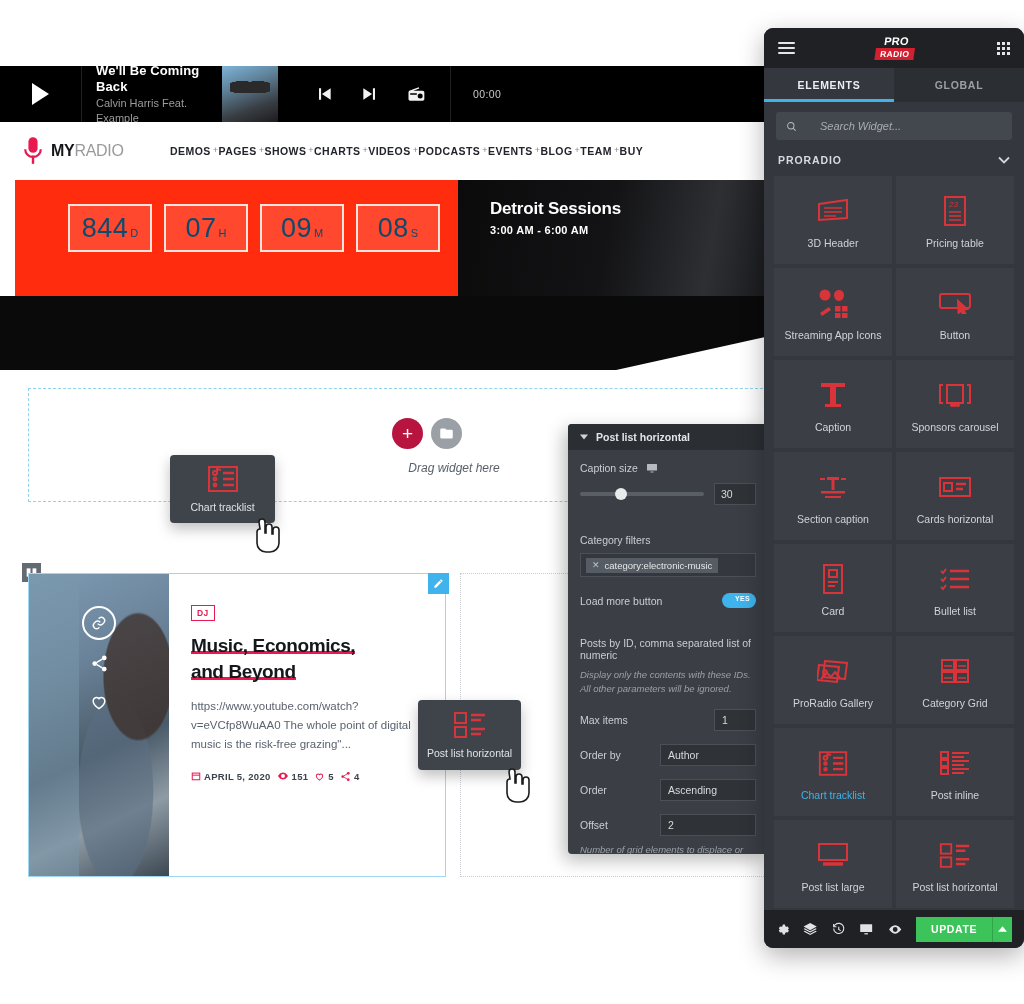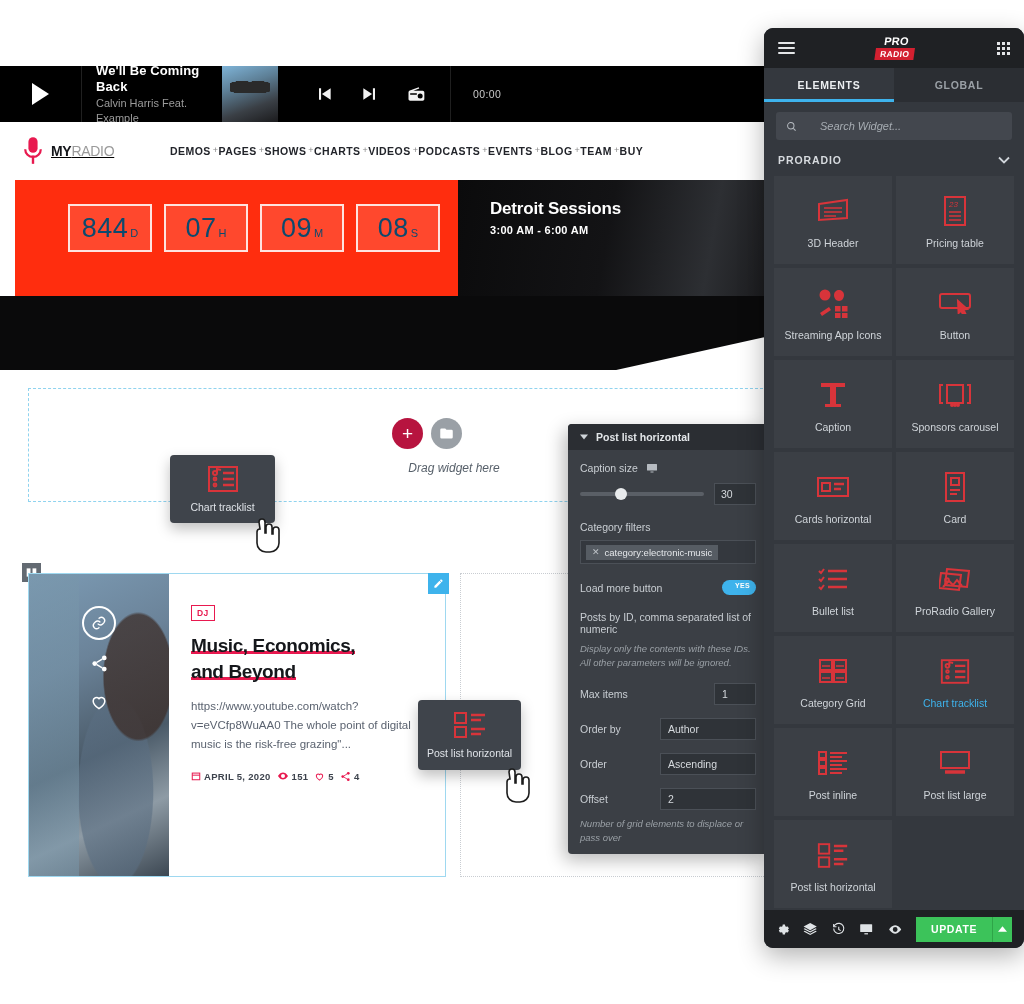--- a/index.html
+++ b/index.html
@@ -44,21 +44,21 @@
     height: 56px; display: flex; align-items: center; padding: 0 22px; letter-spacing: .4px;
   }
 
   
   .nav {
     position: absolute; left: 0; top: 122px; width: 790px; height: 58px;
     background: #fff; display: flex; align-items: center;
   }
   .logo { display: flex; align-items: center; gap: 7px; padding-left: 22px; width: 170px; }
   .logo-ico { width: 22px; height: 30px; }
-  .logo-txt { font-size: 14px; letter-spacing: -.3px; text-decoration: underline; }
+  .logo-txt { font-size: 16px; letter-spacing: -.3px; }
   .logo-txt b { color: #14161a; font-weight: 800; }
   .logo-txt span { color: #9a9a9a; font-weight: 400; }
   .menu { display: flex; align-items: center; font-size: 10.5px; font-weight: bold;
           color: #22242a; letter-spacing: .45px; justify-content: center; }
   .menu .mi { display: flex; align-items: flex-start; gap: 2px; cursor: pointer; white-space: nowrap; }
   .menu .plus { font-size: 9px; color: #8a8a8a; font-weight: 400; line-height: 10px; }
 
   
   .hero { position: absolute; left: 0; top: 180px; width: 790px; height: 190px; overflow: hidden; background:#fff; }
   .hero-red { position: absolute; left: 15px; top: 0; width: 775px; height: 120px; background: #ff2d0e; }
@@ -208,21 +208,21 @@
             padding: 0 12px; }
   .s-head b { font-size: 10.5px; color: #e3e6e9; font-weight: bold; }
   .s-body { padding: 12px 12px 0; }
   .s-lbl { font-size: 10.5px; color: #c9ced3; display: flex; align-items: center; gap: 8px; }
   .s-row { display: flex; align-items: center; gap: 10px; margin-top: 9px; }
   .s-slider { flex: 1; height: 4px; background: #5a5f66; border-radius: 2px; position: relative; cursor: pointer; }
   .s-thumb { position: absolute; left: 28%; top: -4px; width: 12px; height: 12px;
              background: #e8eaec; border-radius: 50%; }
   .s-num { width: 42px; height: 22px; background: #2f3338; border: 1px solid #4b5057;
            color: #d6dade; font-size: 10.5px; display: flex; align-items: center; padding: 0 6px; }
-  .s-sec { margin-top: 16px; }
+  .s-sec { margin-top: 29px; }
   .s-chipbox { margin-top: 7px; height: 24px; background: #34383e; border: 1px solid #4b5057;
                display: flex; align-items: center; padding: 0 5px; }
   .s-chip { background: #565c63; color: #e4e7ea; font-size: 9.5px; padding: 2px 6px;
             display: flex; align-items: center; gap: 5px; }
   .s-chip i { font-style: normal; color: #bdc2c7; font-size: 9px; cursor: pointer; }
   .s-switchrow { display: flex; align-items: center; justify-content: space-between; margin-top: 16px; }
   .s-switch { width: 34px; height: 15px; border-radius: 8px; background: #3eb3ec; position: relative; cursor: pointer; }
   .s-switch span { position: absolute; right: 6px; top: 2px; font-size: 7px; color: #fff; font-weight: bold; letter-spacing: .3px; }
   .s-note { font-size: 9.5px; font-style: italic; color: #9aa0a6; line-height: 14px; margin-top: 7px; }
   .s-field { display: flex; align-items: center; justify-content: space-between; margin-top: 13px; }
@@ -639,20 +639,33 @@
               <rect x="9" y="2" width="16" height="18"></rect>
               <path d="M29 2h3v18h-3"></path>
               <circle cx="14" cy="22" r="1" fill="#d8343a"></circle>
               <circle cx="17" cy="22" r="1" fill="#d8343a"></circle>
               <circle cx="20" cy="22" r="1" fill="#d8343a"></circle>
             </svg>
       </div>
       <div class="w-lbl">Sponsors carousel</div>
     </div>
 
+    <div class="w-cell">
+      <div class="w-ico">
+        <svg width="30" height="26" viewBox="0 0 30 26" fill="#d8343a">
+              <rect x="9" y="3" width="12" height="3"></rect>
+              <rect x="13.5" y="3" width="3" height="13"></rect>
+              <rect x="2" y="4" width="5" height="2"></rect>
+              <rect x="23" y="4" width="5" height="2"></rect>
+              <rect x="3" y="17" width="24" height="2.5"></rect>
+              <rect x="7" y="22" width="16" height="2"></rect>
+            </svg>
+      </div>
+      <div class="w-lbl">Section caption</div>
+    </div>
 
     <div class="w-cell">
       <div class="w-ico">
         <svg width="34" height="22" viewBox="0 0 34 22" fill="none" stroke="#d8343a" stroke-width="2">
               <rect x="2" y="2" width="30" height="18"></rect>
               <rect x="6" y="7" width="8" height="8"></rect>
               <path d="M18 8h10M18 13h7" stroke-width="2.4"></path>
             </svg>
       </div>
       <div class="w-lbl">Cards horizontal</div>

